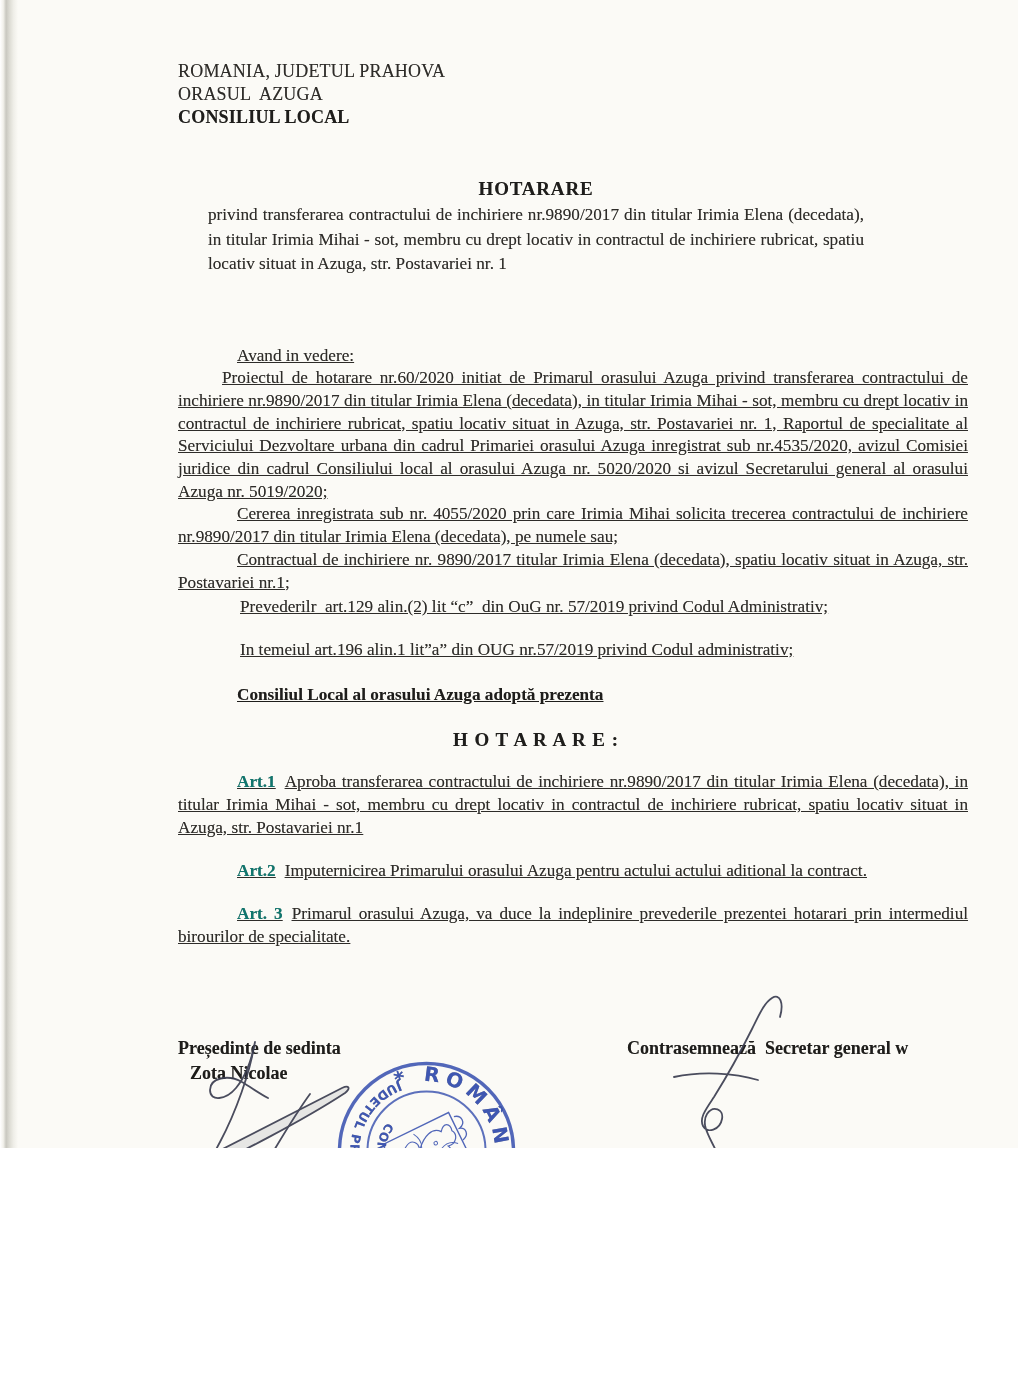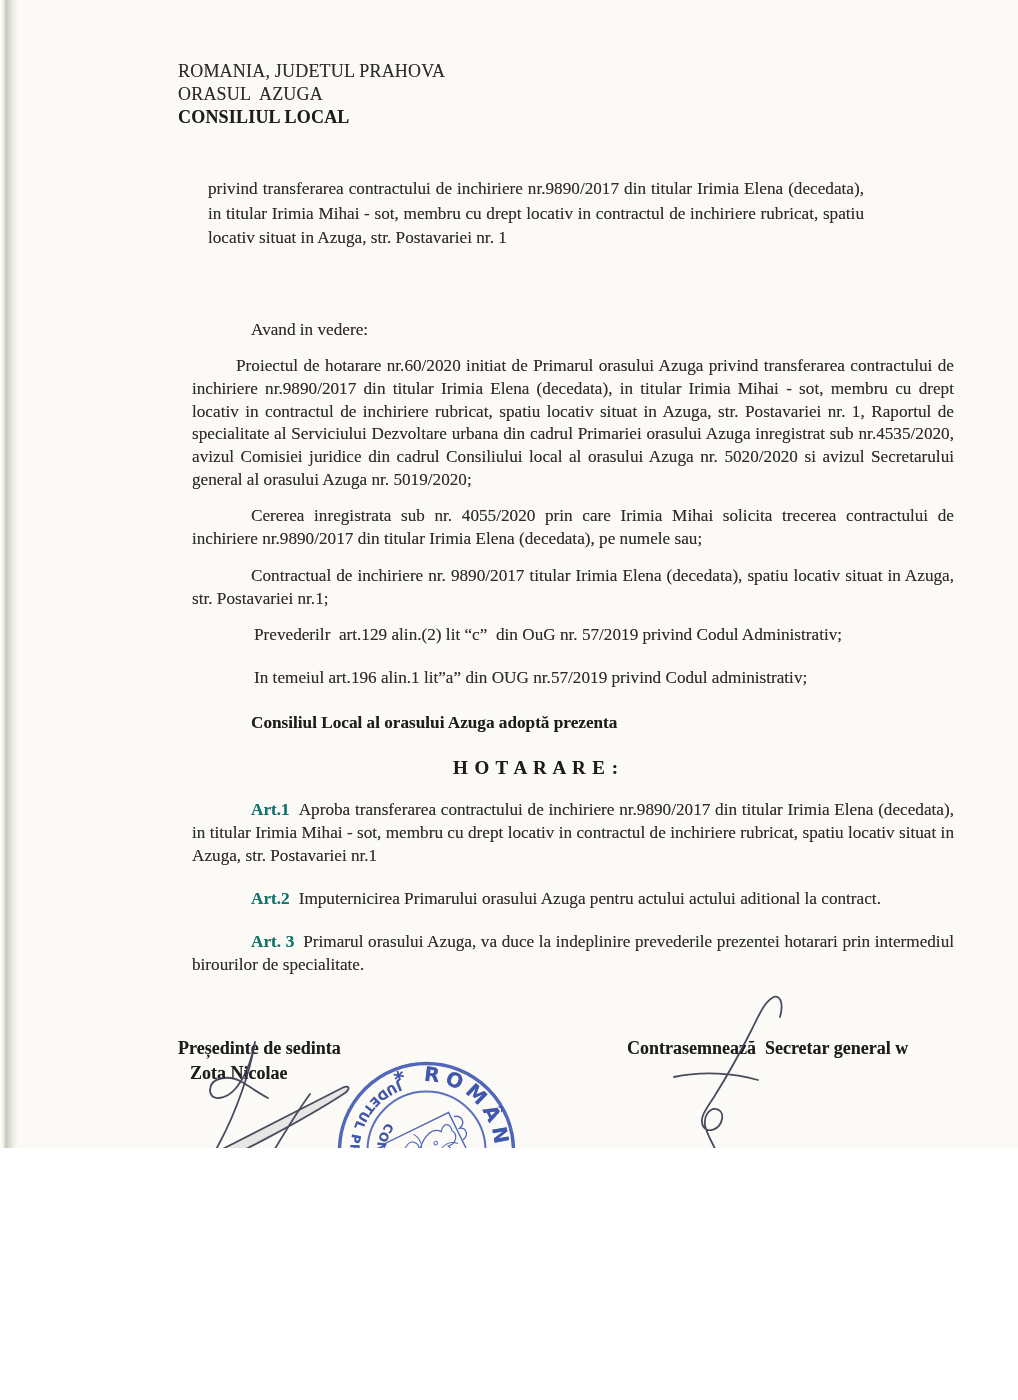--- a/index.html
+++ b/index.html
@@ -8,21 +8,21 @@
         text-shadow:0 0 .4px rgba(46,44,41,.45);}
   .scan-edge{position:absolute;left:0;top:0;width:18px;height:1400px;
         background:linear-gradient(90deg,#ffffff 0%,#f2f1eb 18%,#c9c8c0 34%,#dcdbd3 52%,#efeee8 75%,#fbfaf6 100%);}
   .content{position:relative;padding:60px 50px 0 178px;}
   .b{font-weight:bold;color:#1e1d1b;}
   .pre{white-space:pre-wrap;}
   .hdr{font-size:18px;line-height:23px;letter-spacing:.2px;}
   .title-wrap{margin:48px 104px 0 30px;}
   .doc-title{font-size:19px;line-height:24px;letter-spacing:.8px;text-align:center;}
   .subtitle{margin:2px 0 16px;font-size:17.2px;line-height:24.5px;text-align:justify;}
-  .body{margin:14px;font-size:17.2px;line-height:22.7px;}
+  .body{margin:0;font-size:17.2px;line-height:22.7px;text-decoration:underline;}
   .j{text-align:justify;}
   .ind44{text-indent:44px;}.ind59{text-indent:59px;}.ind62{text-indent:62px;}
   .mt-avand{margin-top:68px;}
   .mt2{margin-top:2px;}.mt19{margin-top:19px;}.mt20{margin-top:20px;}
   .mt21{margin-top:21px;}.mt22{margin-top:22px;}
   .enact{font-size:19px;line-height:24px;letter-spacing:1px;text-align:center;margin:22px 104px 0 30px;}
   .artlbl{font-weight:bold;color:#0f766e;padding-right:9px;}
   .sig{position:absolute;font-size:18px;font-weight:bold;line-height:24.5px;color:#1e1d1b;}
   #sigL{left:178px;top:1036px;}
   #sigL .name{padding-left:12px;}
@@ -42,20 +42,21 @@
   <div class="scan-edge"></div>
 
   <div class="content">
     <div class="hdr">
       <div>ROMANIA, JUDETUL PRAHOVA</div>
       <div class="pre">ORASUL  AZUGA</div>
       <div class="b">CONSILIUL LOCAL</div>
     </div>
 
     <div class="title-wrap">
+      <div class="doc-title b">HOTARARE</div>
       <p class="subtitle">privind transferarea contractului de inchiriere nr.9890/2017 din titular Irimia Elena (decedata), in titular Irimia Mihai - sot, membru cu drept locativ in contractul de inchiriere rubricat, spatiu locativ situat in Azuga, str. Postavariei nr. 1</p>
     </div>
 
     <p class="body ind59 mt-avand">Avand in vedere:</p>
     <p class="body j ind44">Proiectul de hotarare nr.60/2020 initiat de Primarul orasului Azuga privind transferarea contractului de inchiriere nr.9890/2017 din titular Irimia Elena (decedata), in titular Irimia Mihai - sot, membru cu drept locativ in contractul de inchiriere rubricat, spatiu locativ situat in Azuga, str. Postavariei nr. 1, Raportul de specialitate  al Serviciului Dezvoltare urbana din cadrul Primariei orasului Azuga inregistrat sub nr.4535/2020, avizul Comisiei juridice din cadrul Consiliului local al orasului Azuga nr. 5020/2020 si avizul Secretarului general al orasului Azuga nr. 5019/2020;</p>
     <p class="body j ind59">Cererea inregistrata sub nr. 4055/2020 prin care Irimia Mihai solicita trecerea contractului de inchiriere nr.9890/2017 din titular Irimia Elena (decedata), pe numele sau;</p>
     <p class="body j ind59">Contractual de inchiriere nr. 9890/2017 titular Irimia Elena (decedata), spatiu locativ situat in Azuga, str. Postavariei nr.1;</p>
     <p class="body ind62 pre mt2">Prevederilr  art.129 alin.(2) lit “c”  din OuG nr. 57/2019 privind Codul Administrativ;</p>
     <p class="body ind62 mt20">In temeiul art.196 alin.1 lit”a” din OUG nr.57/2019 privind Codul administrativ;</p>
     <p class="body b ind59 mt22">Consiliul Local al orasului Azuga adoptă prezenta</p>

